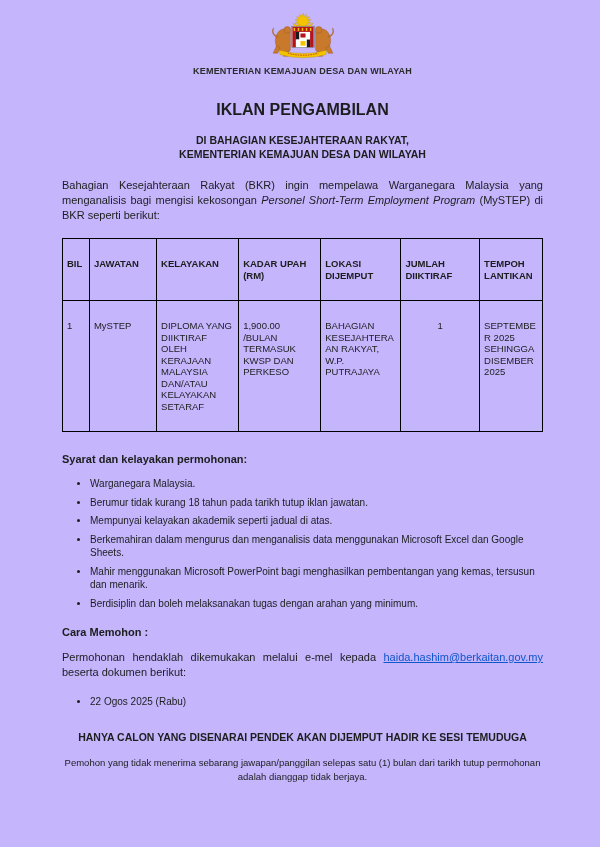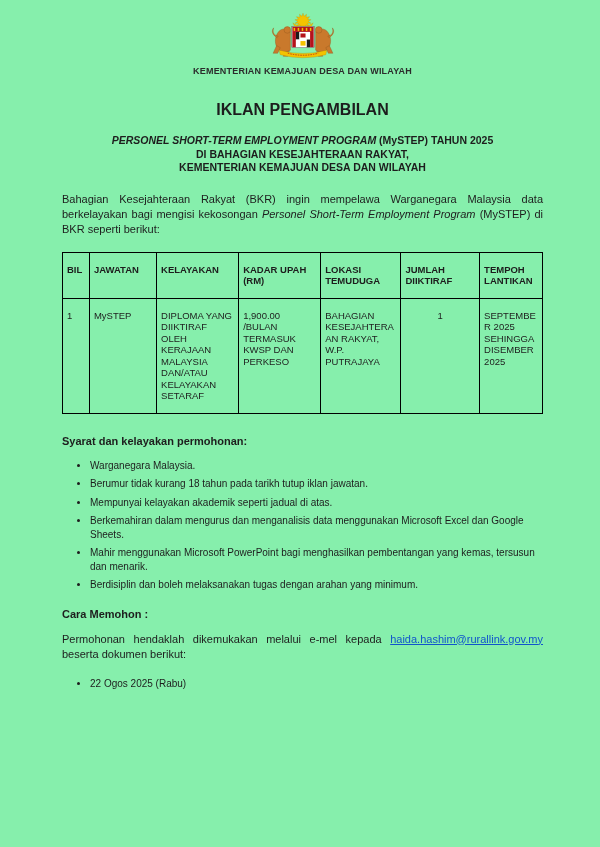--- a/index.html
+++ b/index.html
@@ -8,21 +8,21 @@
     width: 600px;
     font-family: "Liberation Sans", "DejaVu Sans", sans-serif;
     color: #1d1d1d;
   }
   .page {
     position: relative;
     width: 600px;
     height: 847px;
     padding: 13px 57px 0 62px;
     overflow: hidden;
-    background: #86efac;
+    background: #c4b5fd;
   }
   
   .doc-header { text-align: center; margin-bottom: 25px; }
   .crest { display: block; margin: 0 auto 6px auto; }
   .ministry-name {
     font-size: 9px;
     font-weight: bold;
     letter-spacing: 0.2px;
     color: #2b2b2b;
   }
@@ -53,21 +53,21 @@
   table.vacancy {
     width: 100%;
     border-collapse: collapse;
     font-size: 9.5px;
     margin-bottom: 21px;
     table-layout: fixed;
   }
   table.vacancy th, table.vacancy td {
     border: 1px solid #000000;
     vertical-align: top;
-    padding: 11px 4px;
+    padding: 19px 4px;
     line-height: 11.5px;
     overflow-wrap: break-word;
     word-wrap: break-word;
   }
   table.vacancy th { font-weight: bold; text-align: left; }
   table.vacancy td.center { text-align: center; }
   
   .section-heading {
     font-size: 11px;
     font-weight: bold;
@@ -157,51 +157,47 @@
         <path d="M28 73 Q 75 86 122 73 L 120 82 Q 75 94 30 82 Z" fill="#f3c300" stroke="#a98200" stroke-width="0.6"></path>
         <path d="M45 79 Q 75 87 105 79" stroke="#b5121b" stroke-width="1.4" fill="none" stroke-dasharray="3 2"></path>
       </g>
     </svg>
     <div class="ministry-name">KEMENTERIAN KEMAJUAN DESA DAN WILAYAH</div>
   </div>
 
   <div class="doc-title">IKLAN PENGAMBILAN</div>
 
   <div class="doc-subtitle">
-    <div>
-      <span class="it">PERSONEL SHORT-TERM EMPLOYMENT PROGRAM</span>
-      <span>(MySTEP) TAHUN 2025</span>
-    </div>
     <div>DI BAHAGIAN KESEJAHTERAAN RAKYAT,</div>
     <div>KEMENTERIAN KEMAJUAN DESA DAN WILAYAH</div>
   </div>
 
   <p class="para">
-    <span>Bahagian Kesejahteraan Rakyat (BKR) ingin mempelawa Warganegara Malaysia data berkelayakan bagi mengisi kekosongan</span>
+    <span>Bahagian Kesejahteraan Rakyat (BKR) ingin mempelawa Warganegara Malaysia yang menganalisis bagi mengisi kekosongan</span>
     <span class="it">Personel Short-Term Employment Program</span>
     <span>(MySTEP) di BKR seperti berikut:</span>
   </p>
 
   <table class="vacancy">
     <colgroup>
       <col style="width:5.6%">
         <col style="width:14%">
         <col style="width:17.1%">
       <col style="width:17.1%">
         <col style="width:16.7%">
         <col style="width:16.4%">
       <col style="width:13.1%">
     </colgroup>
     <thead>
       <tr>
         <th>BIL</th>
         <th>JAWATAN</th>
         <th>KELAYAKAN</th>
         <th>KADAR UPAH (RM)</th>
-        <th>LOKASI TEMUDUGA</th>
+        <th>LOKASI DIJEMPUT</th>
         <th>JUMLAH DIIKTIRAF</th>
         <th>TEMPOH LANTIKAN</th>
       </tr>
     </thead>
     <tbody>
       <tr>
         <td>1</td>
         <td>MySTEP</td>
         <td>DIPLOMA YANG DIIKTIRAF OLEH KERAJAAN MALAYSIA DAN/ATAU KELAYAKAN SETARAF</td>
         <td>1,900.00 /BULAN TERMASUK KWSP DAN PERKESO</td>
@@ -218,22 +214,24 @@
     <li>Berumur tidak kurang 18 tahun pada tarikh tutup iklan jawatan.</li>
     <li>Mempunyai kelayakan akademik seperti jadual di atas.</li>
     <li>Berkemahiran dalam mengurus dan menganalisis data menggunakan Microsoft Excel dan Google Sheets.</li>
     <li>Mahir menggunakan Microsoft PowerPoint bagi menghasilkan pembentangan yang kemas, tersusun dan menarik.</li>
     <li>Berdisiplin dan boleh melaksanakan tugas dengan arahan yang minimum.</li>
   </ul>
 
   <div class="section-heading">Cara Memohon :</div>
   <p class="para">
     <span>Permohonan hendaklah dikemukakan melalui e-mel kepada</span>
-    <a class="email-link" href="#">haida.hashim@rurallink.gov.my</a>
+    <a class="email-link" href="#">haida.hashim@berkaitan.gov.my</a>
     <span>beserta dokumen berikut:</span>
   </p>
 
   <ul class="bullets" style="margin-bottom:22px;">
     <li>22 Ogos 2025 (Rabu)</li>
   </ul>
 
+  <div class="notice">HANYA CALON YANG DISENARAI PENDEK AKAN DIJEMPUT HADIR KE SESI TEMUDUGA</div>
+  <div class="disclaimer">Pemohon yang tidak menerima sebarang jawapan/panggilan selepas satu (1) bulan dari tarikh tutup permohonan adalah dianggap tidak berjaya.</div>
 
 </div>
 
 </body></html>

